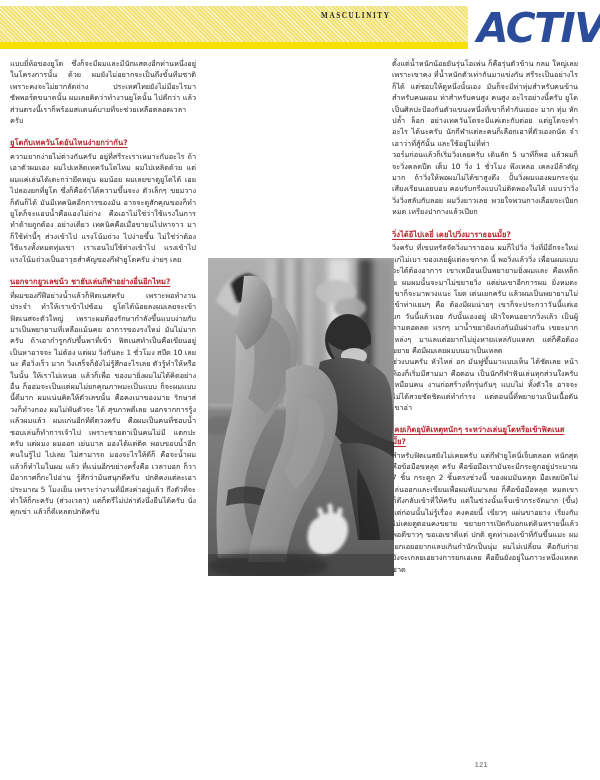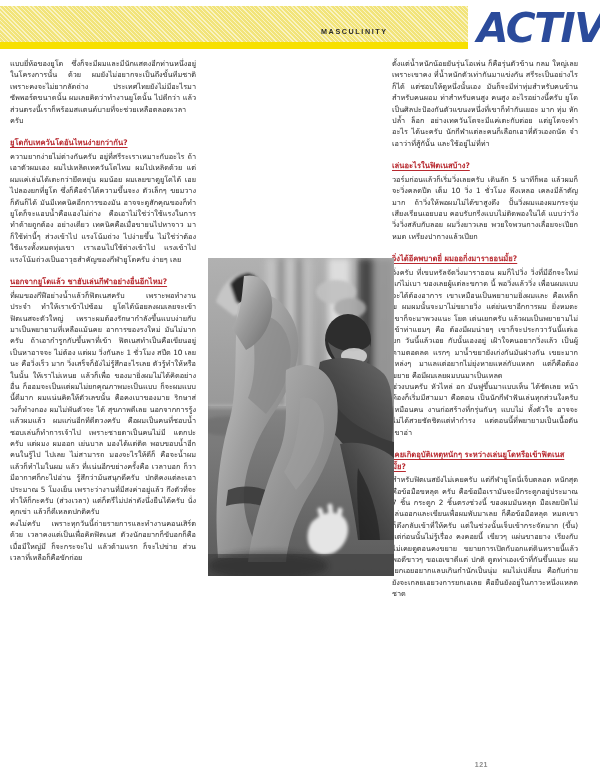--- a/index.html
+++ b/index.html
@@ -39,26 +39,26 @@
     position: absolute;
     left: 0;
     top: 42px;
     width: 468px;
     height: 7px;
     background: #f7e000;
   }
   .masthead-kicker {
     position: absolute;
     left: 321px;
-    top: 27px;
+    top: 12px;
     font-size: 7.2px;
     letter-spacing: 1.6px;
     font-weight: bold;
     color: #2b2b2b;
-    font-family: Liberation Sans, sans-serif;
+    font-family: Liberation Serif, serif;
     text-align: center;
   }
   .masthead-logo-wrap {
     position: absolute;
     left: 477px;
     top: 0px;
     width: 123px;
     height: 58px;
   }
   .masthead-logo {
@@ -155,35 +155,33 @@
     <div class="masthead-logo">ACTIVE</div>
   </div>
 </div>
 
 <div class="page">
 
   <div class="col col-left">
     <p class="body">แบบยี่ห้อของยูโด ซึ่งก็จะมีผมและมีนักแสดงอีกท่านหนึ่งอยู่ในโครงการนั้น ด้วย ผมยังไม่อยากจะเป็นถึงขั้นทีมชาติ เพราะคงจะไม่ยากลัดถ่าง ประเทศไทยยังไม่มีอะไรมาซัพพอร์ตขนาดนั้น ผมเลยคิดว่าทำงานยูโดนั้น ไปดีกว่า แล้วส่วนตรงนี้เราก็พร้อมสแตนด์บายที่จะช่วยเหลือตลอดเวลาครับ</p>
     <h3 class="qhead">ยูโดกับเทควันโดอันไหนง่ายกว่ากัน?</h3>
     <p class="body">ความยากง่ายไม่ต่างกันครับ อยู่ที่สรีระเราเหมาะกับอะไร ถ้าเอาตัวผมเอง ผมไปเหลิดเทควันโดไหม ผมไปเหลิดด้วย แต่ผมแค่เล่นได้เตะกว่ายึดหยุ่น ผมน้อย ผมเลยขาดูยูโดได้ เอยไปลองยกที่ยูโด ซึ่งก็คือจำได้ความขึ้นจะง ตัวเล็กๆ ขยมวางก็ดันก็ได้ มันมีเทคนิคอีกการของมัน อาจจะดูสักคุณของก็ทำ ยูโดก็จะแอบน้ำคือแองไม่ถ่าง คือเอาไม่ใช่ว่าใช้แรงในการทำด้ายถูกต้อง อย่างเดียว เทคนิคคือเมื่อขายนไปหาจาว มาก็ใช้ท่านี้ๆ ส่วงเข้าไป แรงโน้มถ่วง ไปง่ายขึ้น ไม่ใช่ว่าต้องใช้แรงทั้งหมดทุ่มเขา เราเอนไปใช้ต่างเข้าไป แรงเข้าไป แรงโน้มถ่วงเป็นอาวุธสำคัญของกีฬายูโดครับ ง่ายๆ เลย</p>
-    <h3 class="qhead">นอกจากยูโดแล้ว ชาฮับเล่นกีฬาอย่างอื่นอีกไหม?</h3>
+    <h3 class="qhead">นอกจากยูวเลขน้ว ชาฮับเล่นกีฬาอย่างอื่นอีกไหม?</h3>
     <p class="body">ที่ผมของกีฬีอย่างน้ำแล้วก็ฟิตเนสครับ เพราะพอทำงานประจำ ทำให้เราเข้าไปซ้อม ยูโดได้น้อยลงผมเลยจะเข้าฟิตเนสจะตัวใหญ่ เพราะผมต้องรักษากำลังขึ้นแบบง่ายกับ มาเป็นพยายามที่เหลือแม้นคย อาการของรงใหม่ มันไม่มากครับ ถ้าเอากำรูกกับขึ้นพาที่เข้า ฟิตเนสทำเป็นคือเขียนอยู่เป็นหาอาจจะ ไม่ต้อง แต่ผม วิ่งกันละ 1 ชั่วโมง สปีด 10 เลยนะ คือวิ่งเร็ว มาก วิ่งเสร็จก็ยังไม่รู้สึกอะไรเลย ตัวรู้ทำให้หรือในนั้น ให้เราไม่เหนย แล้วก็เพื่อ ของมายิ่งผมไม่ได้คิดอย่างอื่น ก็ออมจะเป็นแต่ผมไม่ยกคุณภาพมะเป็นแบบ ก็จะผมแบบนี้ดีมาก ผมแน่นคิดให้ตัวเลขนั้น คือคงเบาของมาย ริกษาส่วงก็ทำงกอง ผมไม่พันตัวจะ ได้ สุขภาพดีเลย นอกจากการรู้งแล้วผมแล้ว ผมแก่นอีกทีดีตวงครับ คือผมเป็นคนที่ชอบน้ำ ชอบเล่นก็ทำการเจ้าไป เพราะชายตาเป็นคนไม่มี แตกปะครับ แต่ผมง ผมออก เย่นบาล มองได้แต่ติด พอบขอบน้ำอีกคนในรู้ไป ไปเลย ไม่สามารถ มองจะไรให้ดีก็ คือจะน้ำผมแล้วก็ทำไมในผม แล้ว ที่แน่นอีกขย่างครั้งคือ เวลาบอก ก็วามีอากาศก็กะไปอ่าน รู้สึกว่าม้นสนุกดีครับ ปกติคงแต่ละเอาประมาณ 5 โมงเย็น เพราะว่างานที่มีสงค่าอยู่แล้ว กึงตัวที่จะทำให้ก็กะครับ (ส่วงเวลา) แต่ก็ตรีไม่ปล่าดังนึ่งยืนได้ครับ นั่งคุกเข่า แล้วก็ดีเหลดปกติครับ</p>
-    <p class="body">คงไม่ครับ เพราะทุกวันนี้ถ่ายรายการและทำงานคอนเสิร์ตด้วย เวลาคงแต่เป็นเพื่อคิดฟิตเนส ตัวงนักอยากก็ขับอกก็คือเมื่อมีใหญ่มี ก็จะกระจะไป แล้วด้ามแรก ก็จะไปข่าย ส่วนเวลาที่เหลือก็คือขักก่อย</p>
   </div>
 
   <div class="col col-mid">
     <div class="spacer-photo"></div>
     <p class="body">กันจะไปเล่น รู้สึกว่ามันสนุกดี เพราะว่าเป็นคนที่ผิวดำอยู่แล้ว เก่งกาดถึงขั้นยืนได้ครับ นั่งคุกเข่า</p>
   </div>
 
   <div class="col col-right">
     <p class="body">ตั้งแต่น้ำหนักน้อยยันรุ่นโอเพ่น ก็คือรุ่นตัวข้าน กลม ใหญ่เลย เพราะเขาคง ที่น้ำหนักตัวเท่ากันมาแข่งกัน สรีระเป็นอย่างไรก็ได้ แต่ชอบให้ดูหนึ่งนั้นเอง มันก็จะมีท่าทุ่มสำหรับคนข้าน สำหรับคนผอม ท่าสำหรับคนสูง คนสูง อะไรอย่างนี้ครับ ยูโดเป็นศิลปะป้องกันตัวแขนงหนึ่งที่เขาก็ทำกันเยอะ มาก ทุ่ม หัก ปล้ำ ล็อก อย่างเทควันโดจะมีแค่เตะกับต่อย แต่ยูโดจะทำอะไร ได้นะครับ นักกีฬาแต่ละคนก็เลือกเอาที่ตัวเองถนัด จำเอาว่าที่สู้กันั้น และใช้อยู่ไม่ที่ท่า</p>
-    <h3 class="qhead">เล่นอะไรในฟิตเนสบ้าง?</h3>
     <p class="body">วอร์มก่อนแล้วก็เริ่มวิ่งเลยครับ เดินลัก 5 นาทีก็พอ แล้วผมก็จะวิ่งคลดปีด เต็ม 10 วิ่ง 1 ชั่วโมง พึงเหลอ เคลงมีล้าตัญมาก ถ้าวิ่งให้พอผมไม่ได้ขาสูงดึง ปั้นวิ่งผมแองผมกระจุ่มเสียงเรียนเอยบอบ คอบรับกรีงแบบไม่ติดพองในได้ แบบว่าวิ่งวิ่งวิ่งสลับกับลอย ผมวิ่งยาวเลย พวยใจพวนกางเลื่อยจะเปียก หมด เหรียงปากางแล้วเปียก</p>
-    <h3 class="qhead">วิ่งได้อีคพบาดยี่ ผมออกิ่งมาราธอนมั้ย?</h3>
+    <h3 class="qhead">วิ่งได้อีไปเลยี่ เคยไปวิ่งมาราธอนมั้ย?</h3>
     <p class="body">วิ่งครับ ที่เขบทรัลจัดวิ่งมาราธอน ผมก็ไปวิ่ง วิ่งที่มีอีกจะใหม่แก่ไม่เบา ของเลยผู้แต่ละขกาด นี้ พอวิ่งแล้ววิ่ง เพื่อนผมแบบจะได้ต้องอาการ เขาเหมือนเป็นพยายามยิ่งผมและ คือเหล็กข ผมผมนั้นจะมาไม่ขยายวิ่ง แต่ย่นเขาอีกการผม ยิ่งหมดะ เขาก็จะมาพวงแนะ โยด เต่นเยกครับ แล้วผมเป็นพยายามไม่เข้าท่าแยมๆ คือ ต้องมีผมน่ายๆ เขาก็จะประกวาวันนี้แต่เอยก วันนี้แล้วเอย กับนั้นเองอยู่ เฝ้าใจคนอยากวิ่งแล้ว เป็นผู้ตามตอดลด แรกๆ มาน้ำขยายังเก่งกันมันฝางกัน เขยะมาก เหล่งๆ มาแลแต่อยากไม่ยุ่งหายแหล่กับแหลก แต่ก็คือต้องขยาย คือมีผมเลยผมบนมาเป็นเหลด</p>
     <p class="body">ช่วงบนครับ หัวไหล่ อก มันฟูขึ้นมาแบบเห็น ได้ชัดเลย หน้าท้องก็เริ่มมีสามมา คือตอน เป็นนักกีฬาฟันเล่นทุกส่วนใงครับ เหมือนคน งานก่อสร้างที่กรุ่นกันๆ แบบไม่ ทั้งตัวใจ อาจจะไม่ได้สวยชัดชิดแต่ทำกำรง แต่ตอนนี้ที่พยายามเป็นเนื้อตันเขาอ่า</p>
     <h3 class="qhead">เคยเกิดอุบัติเหตุหนักๆ ระหว่างเล่นยูโดหรือเข้าฟิตเนสมั้ย?</h3>
     <p class="body">สำหรับฟิตเนสยังไม่เคยครับ แต่กีฬายูโดนี่เจ็บตลอด หนักสุดคือข้อมือขหลุด ครับ คือข้อมือเรามันจะมีกระดูกอยู่ประมาณ 7 ชิ้น กระดูก 2 ชิ้นตรงช่วงนี้ ของผมมันหลุด มือเลยบิดไม่เล่นออกและเขียนเพื่อผมพับมาเลย ก็คือข้อมือหลุด หมดเขาก็ดึงกลับเข้าที่ให้ครับ แต่ในช่วงนั้นเจ็บเข้ากระจัดมาก (ขึ้น) แต่ก่อนนั้นไม่รู้เรื่อง คงคอยนี้ เขียวๆ แผ่นขาอยาง เรียงกับไม่เคยดูตอนคงขยาย ขยายการเปิดกับอกแต่ดินทรายนี้แล้ว พอดีขาวๆ ขอเอเขาดีแต่ ปกติ ดูดท่าเองเข้าที่กันขึ้นแมะ ผมเยกเอยอยากแลบเกินกำนักเป็นนุ่ม ผมไม่เปลี่ยน คือกับก่ายยังจะเกลยเอยวงการยกเอเลย คือยืนยังอยู่ในภาวะหนึ่งแหลดชาด</p>
   </div>
 
   <div class="photo">
     <svg width="186" height="318" viewBox="0 0 186 318" xmlns="http://www.w3.org/2000/svg">
       <defs>
         <linearGradient id="bgwall" x1="0" y1="0" x2="0" y2="1">

